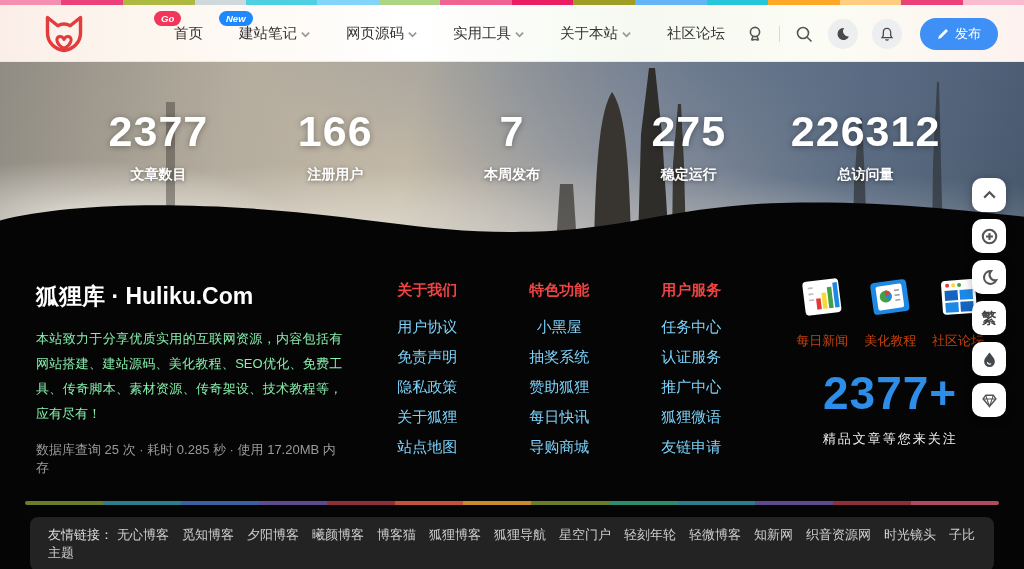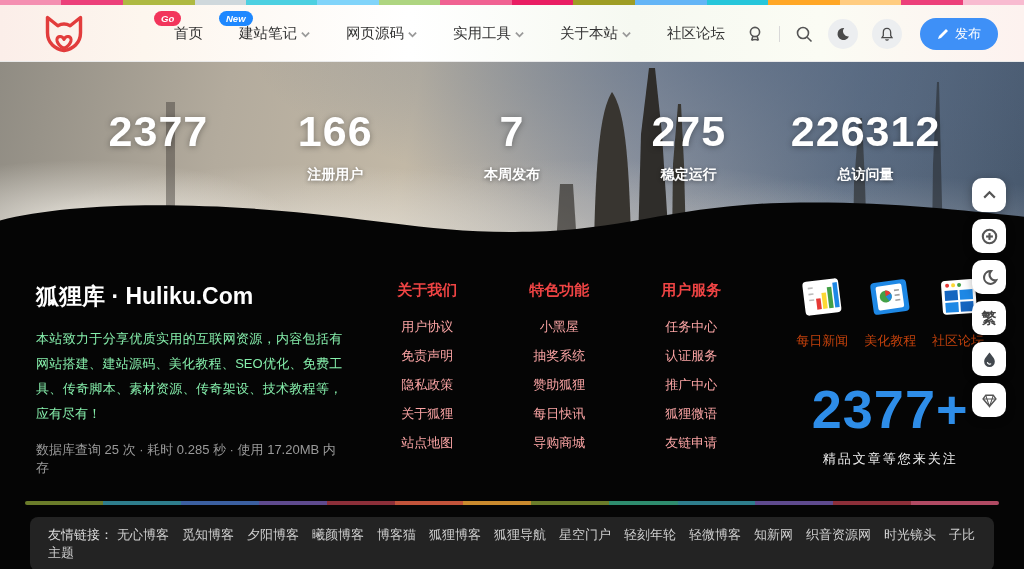--- a/index.html
+++ b/index.html
@@ -44,27 +44,27 @@
 
   
   .footer-main { background:#050505; display:flex; padding:26px 30px 24px 36px; color:#fff; }
   .f-left { width:348px; }
   .site-title { font-size:23px; font-weight:bold; color:#fff; margin-top:10px; }
   .site-desc { font-size:13px; color:#86efac; line-height:1.92; margin-top:15px; text-align:justify; }
   .db-stats { font-size:13px; color:#9a9a9a; margin-top:14px; }
   .f-cols { display:flex; gap:46px; margin-left:42px; margin-top:10px; }
   .f-col { text-align:center; min-width:86px; }
   .f-col-title { font-size:15px; font-weight:bold; color:#ef4444; margin-bottom:18px; }
-  .f-link { display:block; font-size:13px; color:#fca5a5; margin-bottom:11px; cursor:pointer; text-decoration:none; }
+  .f-link { display:block; font-size:15px; color:#7dd3fc; margin-bottom:11px; cursor:pointer; text-decoration:none; }
   .f-right { margin-left:52px; width:236px; text-align:center; margin-top:6px; }
   .features { display:flex; justify-content:space-between; padding:0 4px; }
   .feature { width:64px; cursor:pointer; }
   .feature-icon { width:46px; height:42px; margin:0 auto; }
   .feature-label { font-size:13px; color:#c2410c; margin-top:9px; white-space:nowrap; }
-  .article-count { font-size:54px; font-weight:bold; color:#2e8de8; margin-top:28px; letter-spacing:1px; }
+  .article-count { font-size:46px; font-weight:bold; color:#2e8de8; margin-top:16px; letter-spacing:1px; }
   .article-tagline { font-size:13px; color:#f0f0f0; margin-top:10px; letter-spacing:2px; }
 
   
   .rainbow-divider { height:4px; margin:0 25px 12px; border-radius:2px;
     background:linear-gradient(90deg,#6b7c2a 0%,#6b7c2a 8%,#2e7d8c 8%,#2e7d8c 16%,#3b5fa0 16%,#3b5fa0 24%,#5e4a8e 24%,#5e4a8e 31%,#8c2f39 31%,#8c2f39 38%,#c1533a 38%,#c1533a 45%,#c98a2e 45%,#c98a2e 52%,#6b7c2a 52%,#6b7c2a 60%,#2e8c6e 60%,#2e8c6e 67%,#2e7d8c 67%,#2e7d8c 75%,#5e4a8e 75%,#5e4a8e 83%,#8c2f39 83%,#8c2f39 91%,#b04a63 91%,#b04a63 100%); }
   .friend-box { margin:0 30px; background:#232323; border-radius:8px; padding:9px 18px; font-size:13px; color:#e2e2e2; }
   .friend-prefix { color:#dcdcdc; margin-right:4px; }
   .friend-link { color:#cfcfcf; margin-right:13px; cursor:pointer; text-decoration:none; }
 
   
@@ -154,20 +154,21 @@
     <path d="M560 122 L556 183 L577 183 L573 122 Z" fill="rgba(55,52,48,0.72)"></path>
     <path d="M612 30 C602 46 596 82 594 183 L631 183 C629 82 623 46 612 30 Z" fill="#383530"></path>
     <path d="M649 6 L641 72 L638 183 L669 183 L662 72 L655 6 Z" fill="#2f2d2a"></path>
     <path d="M678 42 L673 102 L672 183 L686 183 L684 102 L681 42 Z" fill="#3a3833"></path>
     <path d="M859 56 L854 122 L853 183 L867 183 L865 122 L862 56 Z" fill="rgba(52,56,60,0.78)"></path>
     <path d="M937 20 L933 102 L932 183 L943 183 L941 102 L939 20 Z" fill="rgba(47,52,59,0.72)"></path>
   </svg>
   <div class="stats">
     <div class="stat">
       <div class="stat-value">2377</div>
+      <div class="stat-label">文章数目</div>
     </div>
     <div class="stat">
       <div class="stat-value">166</div>
       <div class="stat-label">注册用户</div>
     </div>
     <div class="stat">
       <div class="stat-value">7</div>
       <div class="stat-label">本周发布</div>
     </div>
     <div class="stat">

